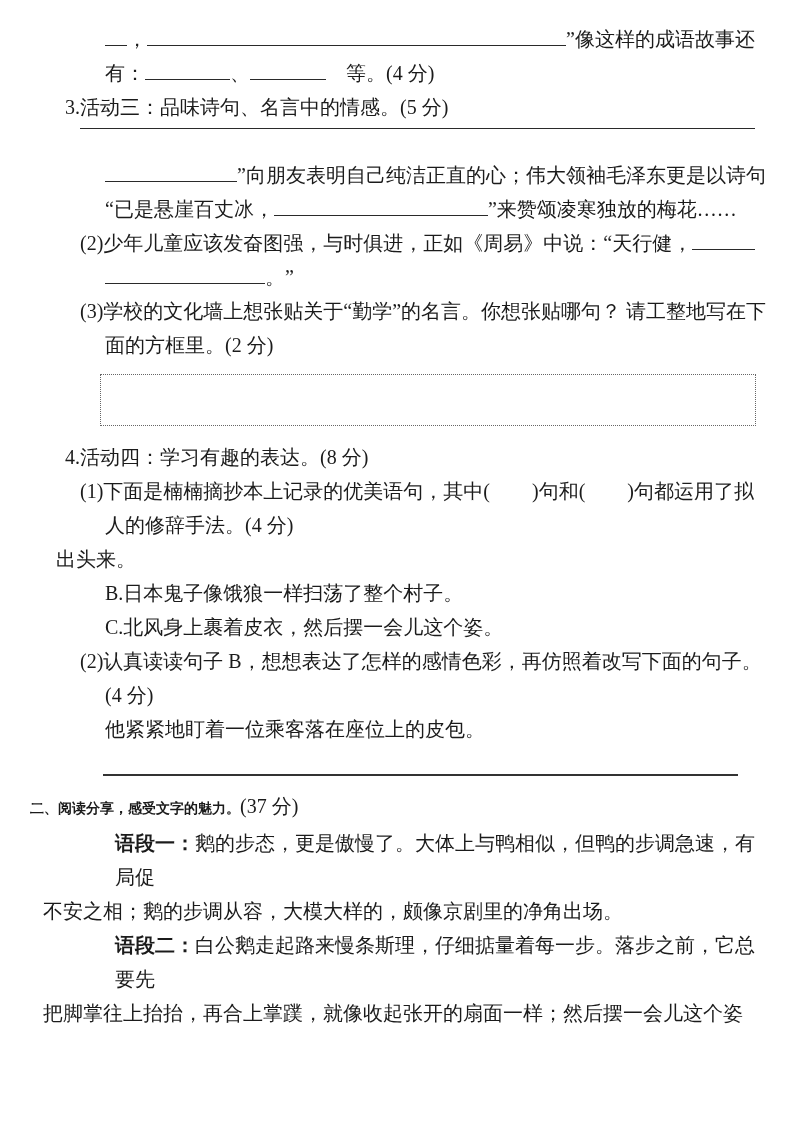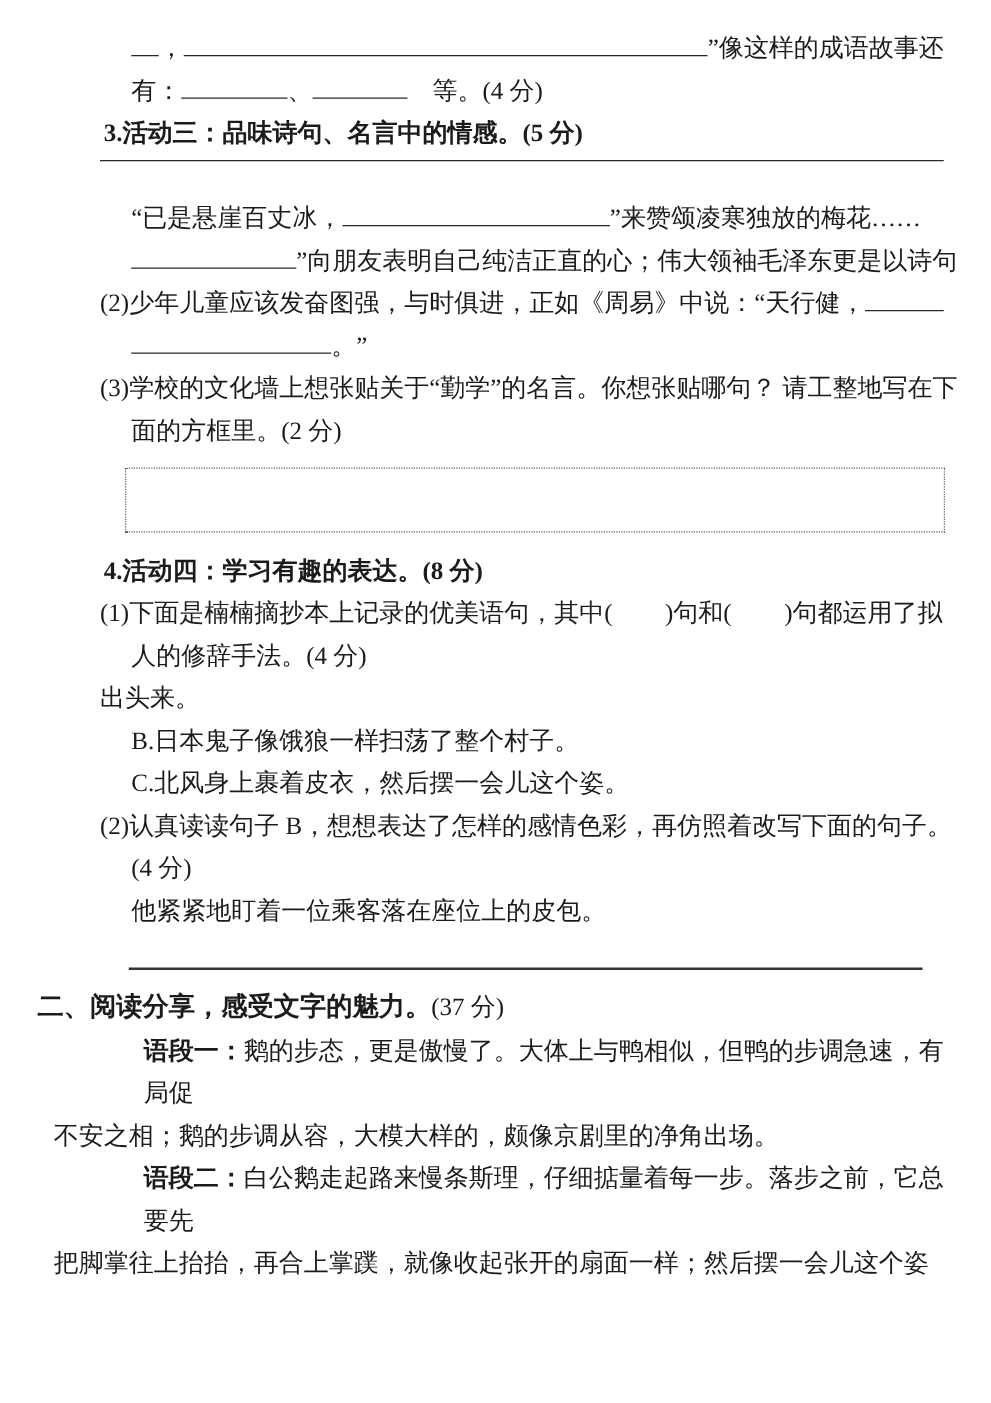--- a/index.html
+++ b/index.html
@@ -10,42 +10,42 @@
     color:#1b1b1b;
     font-family:"Liberation Serif","DejaVu Serif",serif;
     font-size:20px;
     box-sizing:border-box;
     padding:22px 38px 0 0;
     overflow:hidden;
   }
   .row{min-height:34px;line-height:34px;white-space:nowrap;}
   .frow{display:flex;align-items:baseline;}
   .ind0{margin-left:30px;}
-  .ind1{margin-left:83px;font-weight:bold;}
+  .ind1{margin-left:65px;}
   .ind2{margin-left:80px;}
   .ind3{margin-left:105px;}
-  .ind4{margin-left:80px;}
+  .ind4{margin-left:56px;}
   .bl{display:inline-block;height:4px;border-bottom:1.5px solid #2a2a2a;}
   .bl.grow{flex:1 1 auto;}
   .gap{display:inline-block;width:42px;}
   .writebox{
     margin:12px 0 14px 100px;
     width:656px;height:52px;
     border:1.5px dotted #666;
     box-sizing:border-box;
   }
   .divider{
     margin:28px 0 12px 103px;
     width:635px;height:0;
     border-top:2px solid #333;
   }
   .sec-title{min-height:36px;line-height:36px;}
   .sec-title .bold-hei{
     font-family:"Liberation Sans","DejaVu Sans",sans-serif;
-    font-weight:700;font-size:21px;
+    font-weight:700;font-size:14px;
   }
   .hei-bold{
     font-family:"Liberation Sans","DejaVu Sans",sans-serif;
     font-weight:700;
   }
   .passage-row{min-height:34px;line-height:34px;}
   .p-indent{margin-left:115px;}
   .p-body{margin-left:43px;}
 </style>
 </head>
@@ -63,24 +63,24 @@
     <span>有：</span><span class="bl" style="width:85px"></span><span>、</span><span class="bl" style="width:76px"></span>　<span>等。(4 分)</span>
   </div>
 
   <div class="row ind1">
     <span>3.活动三：品味诗句、名言中的情感。(5 分)</span>
   </div>
   <div class="row frow ind2">
     <span class="bl grow"></span>
   </div>
   <div class="row ind3">
-    <span>“已是悬崖百丈冰，</span><span class="bl" style="width:214px"></span><span>”来赞颂凌寒独放的梅花……</span>
+    <span class="bl" style="width:132px"></span><span>”向朋友表明自己纯洁正直的心；伟大领袖毛泽东更是以诗句</span>
   </div>
   <div class="row ind3">
-    <span class="bl" style="width:132px"></span><span>”向朋友表明自己纯洁正直的心；伟大领袖毛泽东更是以诗句</span>
+    <span>“已是悬崖百丈冰，</span><span class="bl" style="width:214px"></span><span>”来赞颂凌寒独放的梅花……</span>
   </div>
   <div class="row frow ind2">
     <span>(2)少年儿童应该发奋图强，与时俱进，正如《周易》中说：“天行健，</span>
     <span class="bl grow"></span>
   </div>
   <div class="row ind3">
     <span class="bl" style="width:160px"></span><span>。”</span>
   </div>
   <div class="row ind2">
     <span>(3)学校的文化墙上想张贴关于“勤学”的名言。你想张贴哪句？ 请工整地写在下</span>

